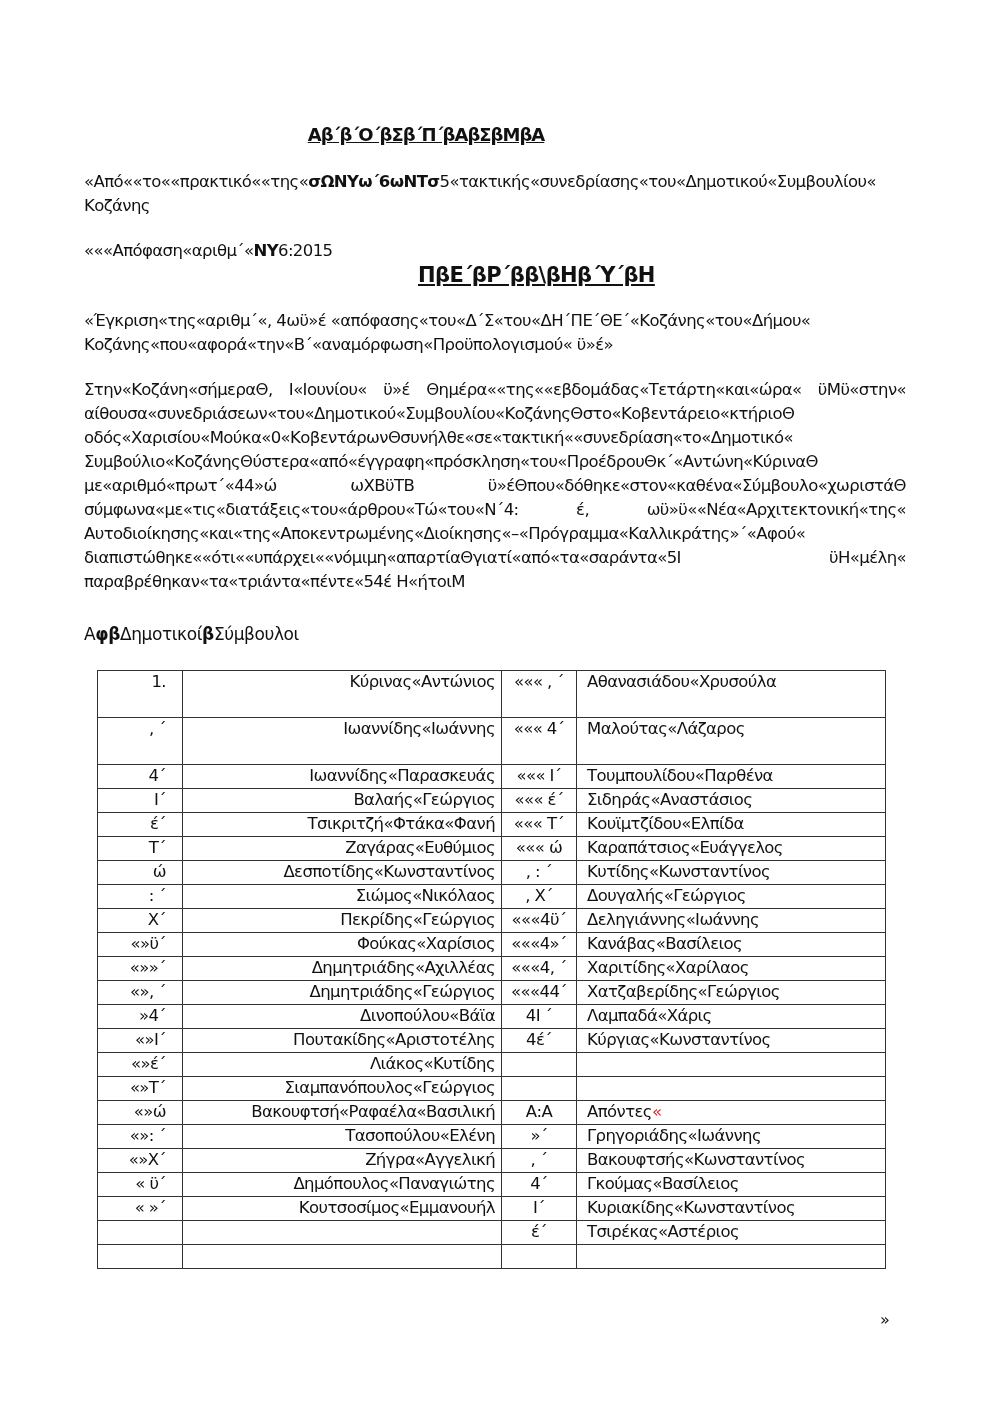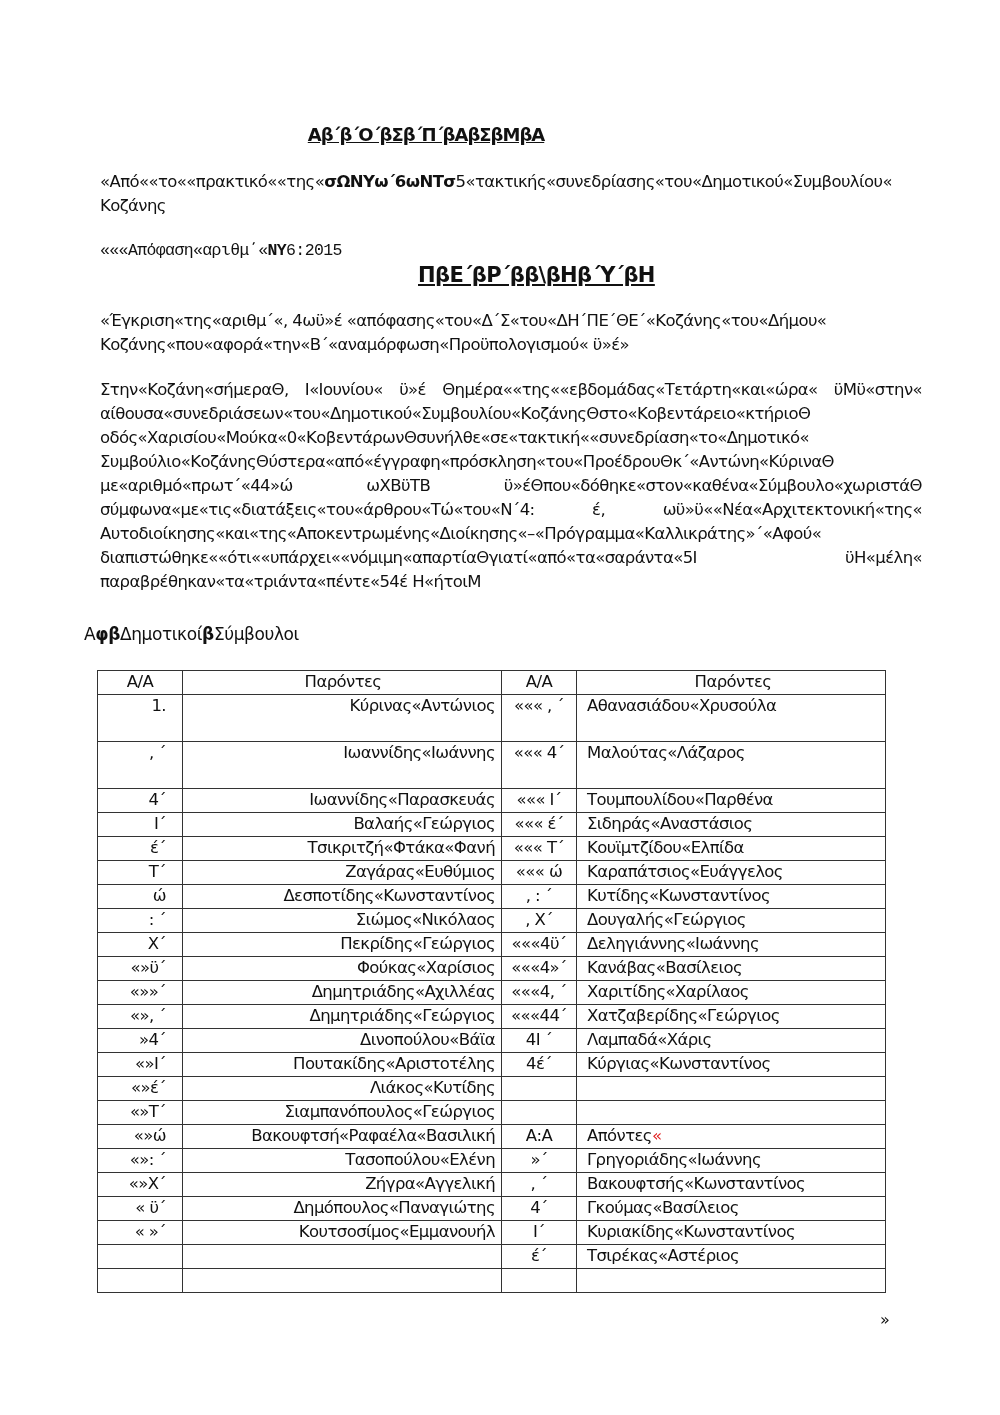--- a/index.html
+++ b/index.html
@@ -6,21 +6,21 @@
   body {
     width: 1000px; height: 1415px; position: relative; overflow: hidden;
     font-family: "DejaVu Sans", "Liberation Sans", sans-serif;
     color: #111111;
   }
   .page-title {
     position: absolute; top: 124px; left: 0; width: 852px; text-align: center;
     font-size: 18px; font-weight: bold; text-decoration: underline; letter-spacing: -1px;
   }
   .para {
-    position: absolute; left: 100px; width: 822px;
+    position: absolute; left: 84px; width: 822px;
     font-size: 16.5px; line-height: 24px; letter-spacing: -0.6px;
   }
   .para b { font-weight: bold; }
   .section-label {
     position: absolute; top: 624px; left: 84px; font-size: 17px; letter-spacing: -0.4px; text-align: right;
   }
   table.members {
     position: absolute; top: 670px; left: 97px; width: 789px;
     border-collapse: collapse; font-size: 16.5px; letter-spacing: -0.6px;
   }
@@ -41,42 +41,36 @@
 </style>
 </head>
 <body>
 
 <div class="page-title">Αβ΄β΄Ο΄βΣβ΄Π΄βΑβΣβΜβΑ</div>
 
 <div class="para" style="top:170px;">
   <span>«Από««το««πρακτικό««της«</span><b>σΩΝΥω΄6ωΝΤσ</b><span>5«τακτικής«συνεδρίασης«του«Δημοτικού«Συμβουλίου« Κοζάνης</span>
 </div>
 
-<div class="para" style="top:239px;font-family:Liberation Mono, monospace;">
+<div class="para" style="top:239px;">
   <span>«««Απόφαση«αριθμ΄«</span><b>ΝΥ</b><span>6:2015</span>
 </div>
 
 <div class="para" style="top:263px; left:418px; width:auto; font-weight:bold; text-decoration:underline; font-size:21px;">ΠβΕ΄βΡ΄ββ\βΗβ΄Υ΄βΗ</div>
 
 <div class="para" style="top:309px;">«Έγκριση«της«αριθμ΄«, 4ωϋ»έ «απόφασης«του«Δ΄Σ«του«ΔΗ΄ΠΕ΄ΘΕ΄«Κοζάνης«του«Δήμου« Κοζάνης«που«αφορά«την«Β΄«αναμόρφωση«Προϋπολογισμού« ϋ»έ»</div>
 
 <div class="para" style="top:378px; text-align:justify;">Στην«Κοζάνη«σήμεραΘ, Ι«Ιουνίου« ϋ»έ Θημέρα««της««εβδομάδας«Τετάρτη«και«ώρα« ϋΜϋ«στην« αίθουσα«συνεδριάσεων«του«Δημοτικού«Συμβουλίου«ΚοζάνηςΘστο«Κοβεντάρειο«κτήριοΘ οδός«Χαρισίου«Μούκα«0«ΚοβεντάρωνΘσυνήλθε«σε«τακτική««συνεδρίαση«το«Δημοτικό« Συμβούλιο«ΚοζάνηςΘύστερα«από«έγγραφη«πρόσκληση«του«ΠροέδρουΘκ΄«Αντώνη«ΚύριναΘ με«αριθμό«πρωτ΄«44»ώ ωΧΒϋΤΒ ϋ»έΘπου«δόθηκε«στον«καθένα«Σύμβουλο«χωριστάΘ σύμφωνα«με«τις«διατάξεις«του«άρθρου«Τώ«του«Ν΄4: έ, ωϋ»ϋ««Νέα«Αρχιτεκτονική«της« Αυτοδιοίκησης«και«της«Αποκεντρωμένης«Διοίκησης«–«Πρόγραμμα«Καλλικράτης»΄«Αφού« διαπιστώθηκε««ότι««υπάρχει««νόμιμη«απαρτίαΘγιατί«από«τα«σαράντα«5Ι ϋΗ«μέλη« παραβρέθηκαν«τα«τριάντα«πέντε«54έ Η«ήτοιΜ</div>
 
 <div class="section-label">
   <span>Α</span><b>φβ</b><span>Δημοτικοί</span><b>β</b><span>Σύμβουλοι</span>
 </div>
 
 <table class="members">
   <tbody id="members-body">
-    <tr class="header">
-      <td class="num">Α/Α</td>
-      <td class="name">Παρόντες</td>
-      <td class="num2">Α/Α</td>
-      <td class="name2">Παρόντες</td>
-    </tr>
   <tr class="tall">
         <td class="num"><span>1.</span></td>
         <td class="name"><span>Κύρινας«Αντώνιος</span></td>
         <td class="num2"><span>««« , ΄</span></td>
         <td class="name2"><span>Αθανασιάδου«Χρυσούλα</span></td>
       </tr>
       <tr class="tall">
         <td class="num"><span>, ΄</span></td>
         <td class="name"><span>Ιωαννίδης«Ιωάννης</span></td>
         <td class="num2"><span>««« 4΄</span></td>

